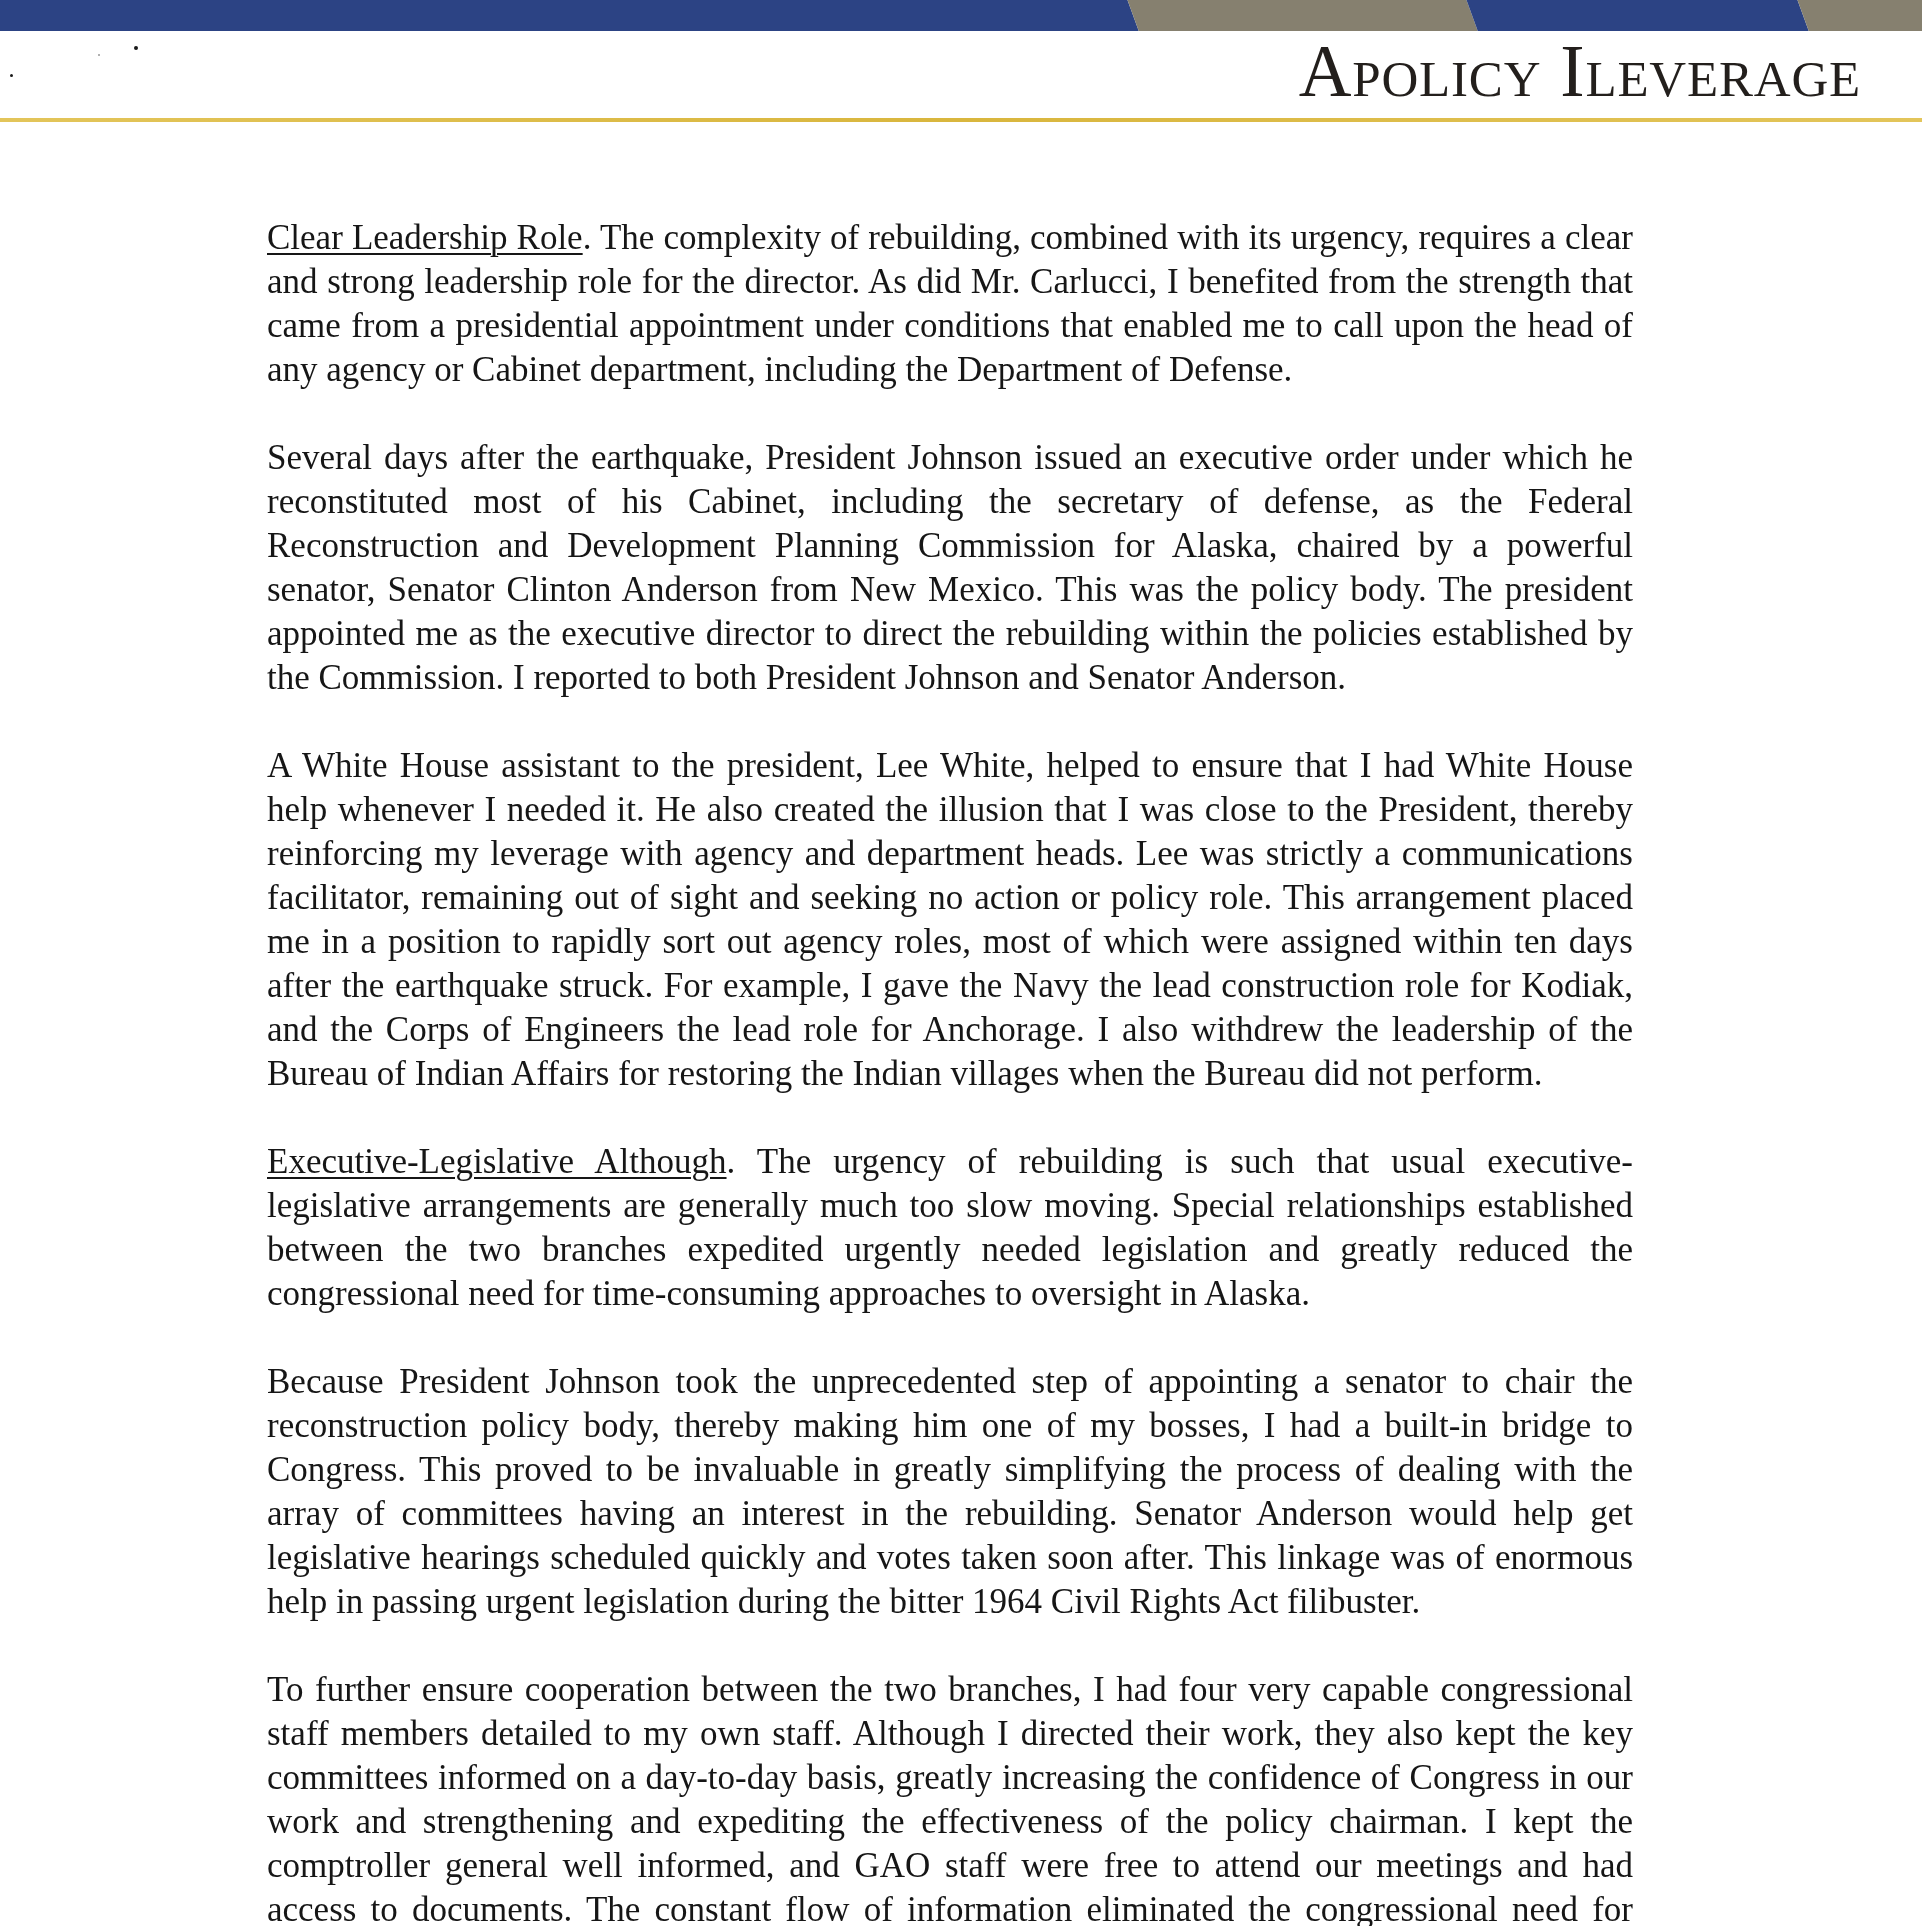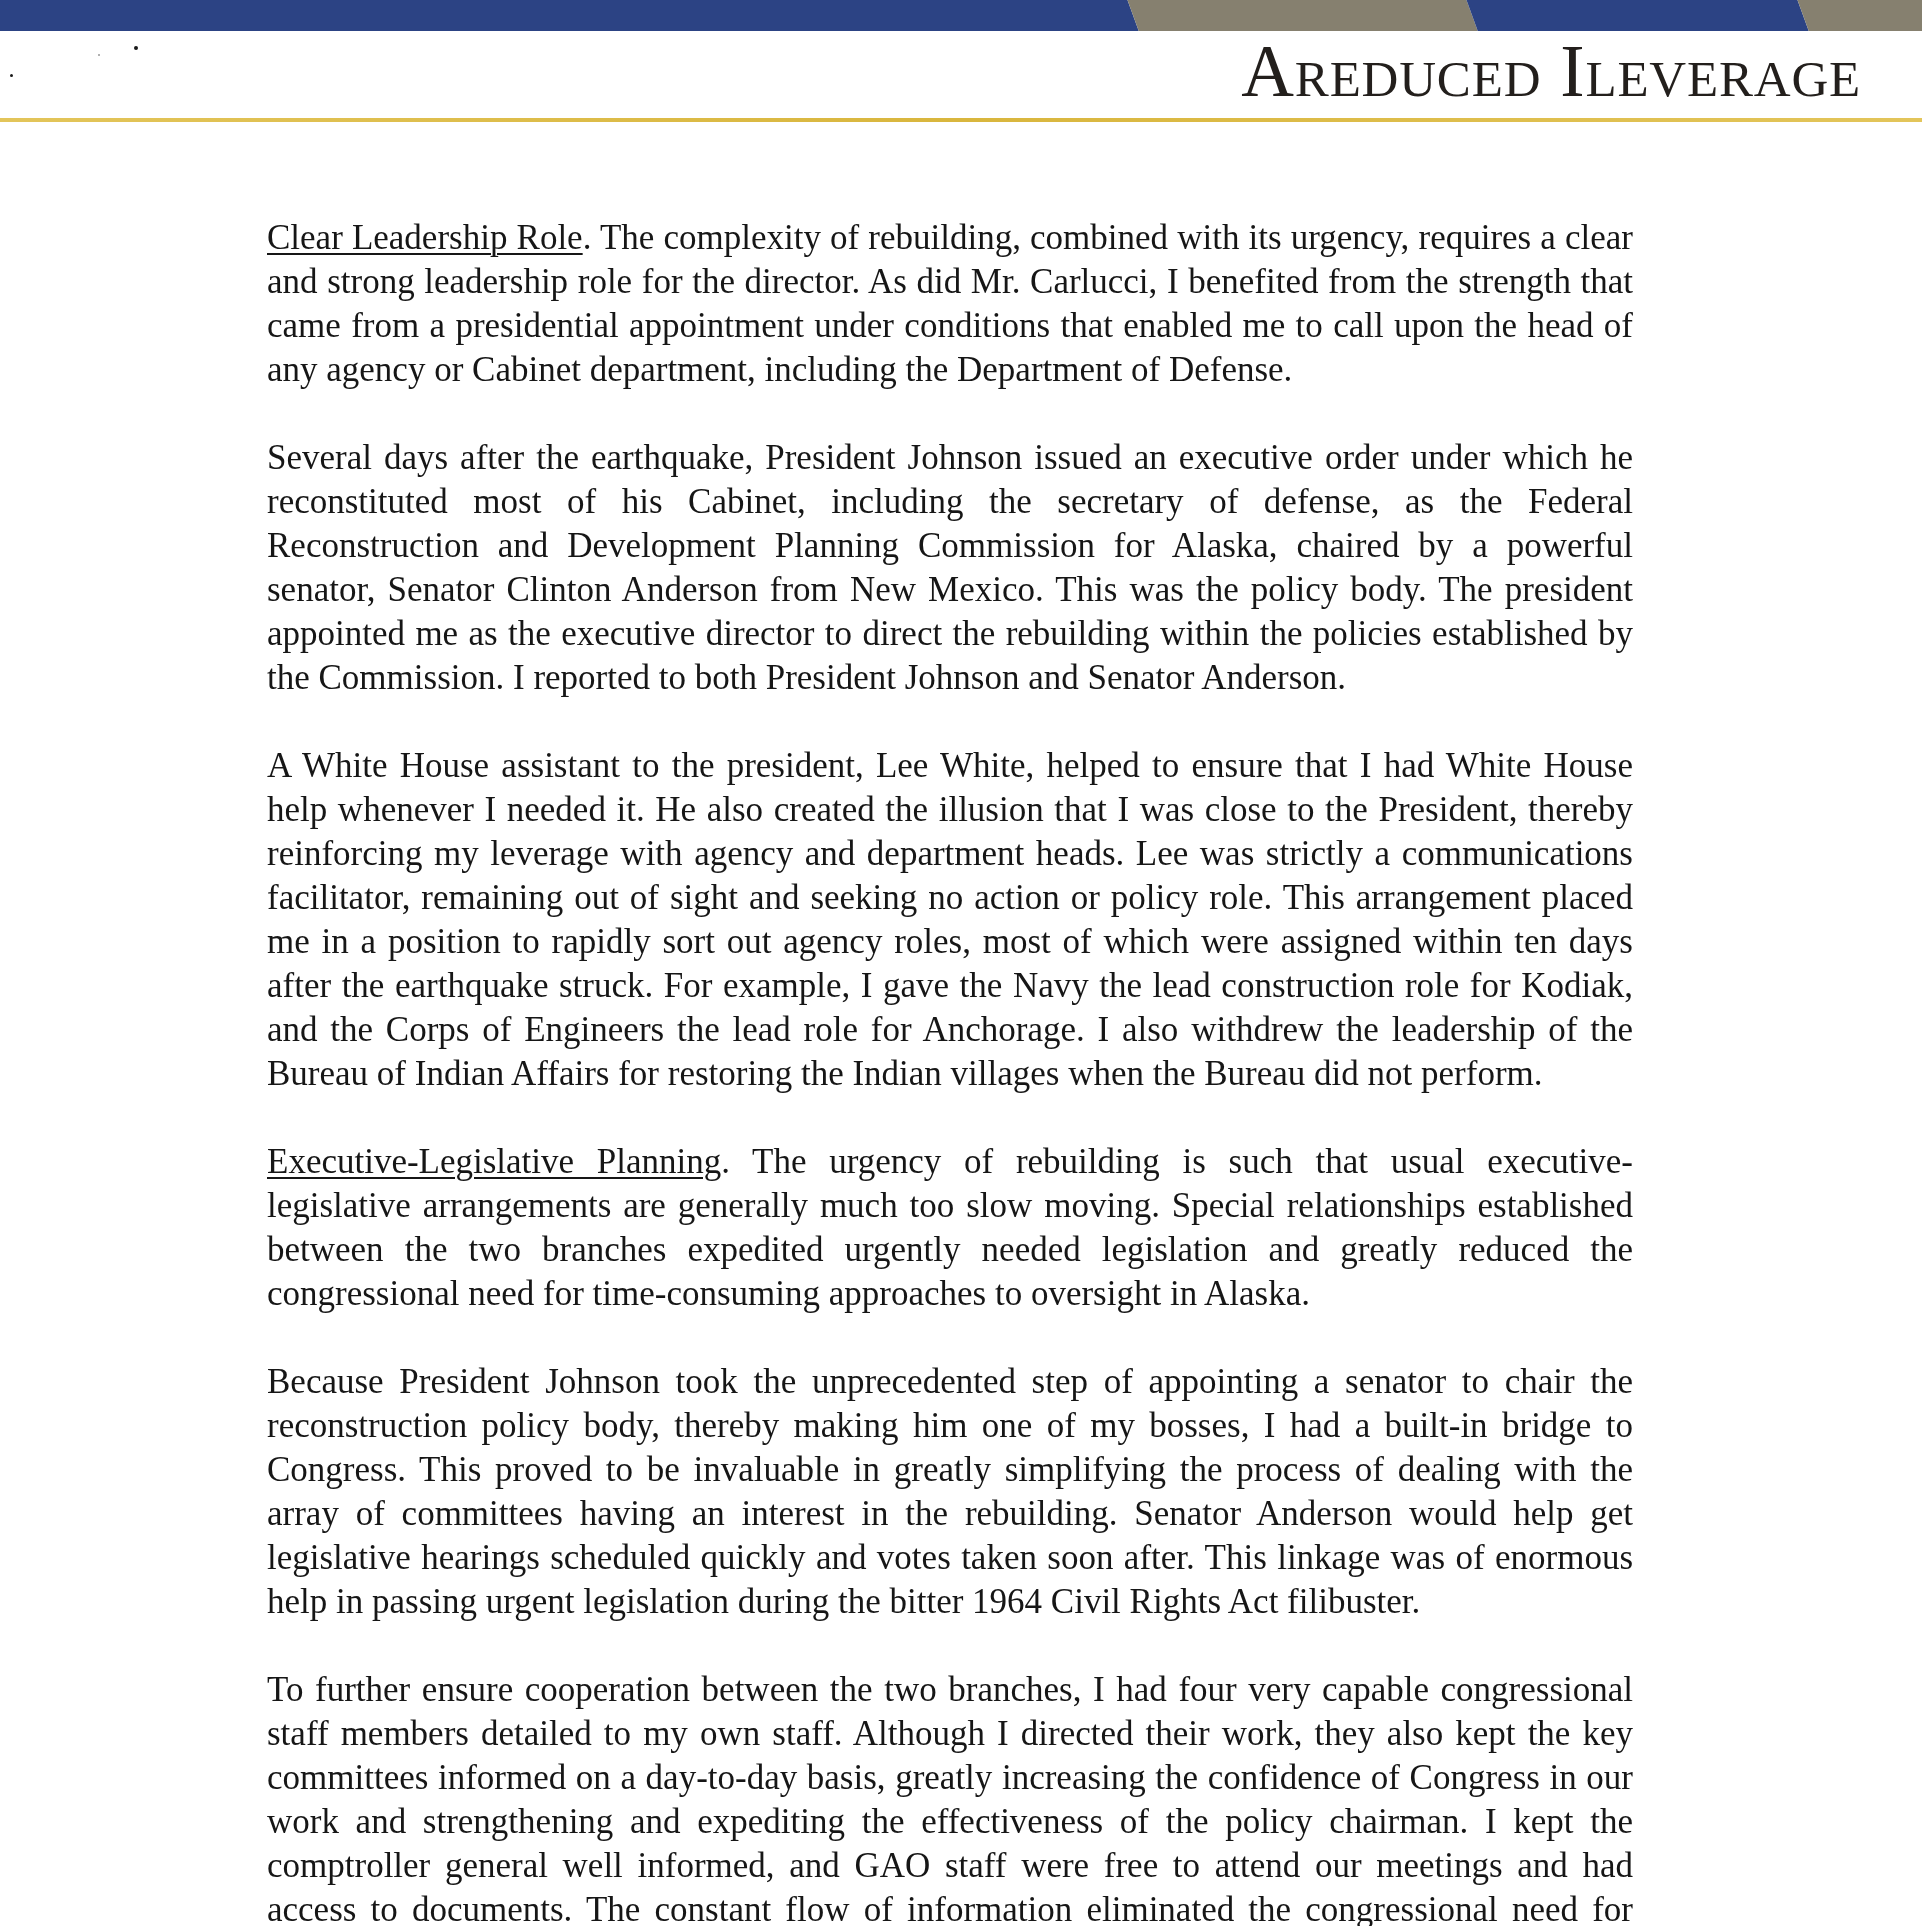--- a/index.html
+++ b/index.html
@@ -44,26 +44,26 @@
   <div class="stripe taupe" style="left:1803px; width:162px;"></div>
 </div>
 
 <div class="scan-dots">
   <span style="left:10px; top:74px; width:3.1px; height:3.1px;"></span>
   <span style="left:134px; top:46px; width:3.9px; height:3.9px;"></span>
   <span style="left:98px; top:54px; width:1.9px; height:1.9px; background:#999;"></span>
 </div>
 
 <div class="masthead-title">
-  <span class="cap">A</span><span>reduced</span>&nbsp;<span class="cap">I</span><span>leverage</span>
+  <span class="cap">A</span><span>policy</span>&nbsp;<span class="cap">I</span><span>leverage</span>
 </div>
 
 <div class="gold-rule top"></div>
 
 <div class="body-text">
   <p><span class="heading">Clear Leadership Role</span><span>.  The complexity of rebuilding, combined with its urgency, requires a clear and strong leadership role for the director.  As did Mr. Carlucci, I benefited from the strength that came from a presidential appointment under conditions that enabled me to call upon the head of any agency or Cabinet department, including the Department of Defense.</span></p>
   <p><span>Several days after the earthquake, President Johnson issued an executive order under which he reconstituted most of his Cabinet, including the secretary of defense, as the Federal Reconstruction and Development Planning Commission for Alaska, chaired by a powerful senator, Senator Clinton Anderson from New Mexico.  This was the policy body.  The president appointed me as the executive director to direct the rebuilding within the policies established by the Commission.  I reported to both President Johnson and Senator Anderson.</span></p>
   <p><span>A White House assistant to the president, Lee White, helped to ensure that I had White House help whenever I needed it. He also created the illusion that I was close to the President, thereby reinforcing my leverage with agency and department heads.  Lee was strictly a communications facilitator, remaining out of sight and seeking no action or policy role.  This arrangement placed me in a position to rapidly sort out agency roles, most of which were assigned within ten days after the earthquake struck.  For example, I gave the Navy the lead construction role for Kodiak, and the Corps of Engineers the lead role for Anchorage.  I also withdrew the leadership of the Bureau of Indian Affairs for restoring the Indian villages when the Bureau did not perform.</span></p>
-  <p><span class="heading">Executive-Legislative Planning</span><span>. The urgency of rebuilding is such that usual executive-legislative arrangements are generally much too slow moving.  Special relationships established between the two branches expedited urgently needed legislation and greatly reduced the congressional need for time-consuming approaches to oversight in Alaska.</span></p>
+  <p><span class="heading">Executive-Legislative Although</span><span>. The urgency of rebuilding is such that usual executive-legislative arrangements are generally much too slow moving.  Special relationships established between the two branches expedited urgently needed legislation and greatly reduced the congressional need for time-consuming approaches to oversight in Alaska.</span></p>
   <p><span>Because President Johnson took the unprecedented step of appointing a senator to chair the reconstruction policy body, thereby making him one of my bosses, I had a built-in bridge to Congress.  This proved to be invaluable in greatly simplifying the process of dealing with the array of committees having an interest in the rebuilding.  Senator Anderson would help get legislative hearings scheduled quickly and votes taken soon after.  This linkage was of enormous help in passing urgent legislation during the bitter 1964 Civil Rights Act filibuster.</span></p>
   <p><span>To further ensure cooperation between the two branches, I had four very capable congressional staff members detailed to my own staff.  Although I directed their work, they also kept the key committees informed on a day-to-day basis, greatly increasing the confidence of Congress in our work and strengthening and expediting the effectiveness of the policy chairman.  I kept the comptroller general well informed, and GAO staff were free to attend our meetings and had access to documents.  The constant flow of information eliminated the congressional need for oversight hearings that would have diverted valuable time from the rebuilding.</span></p>
 </div>
 
 
 </body></html>

